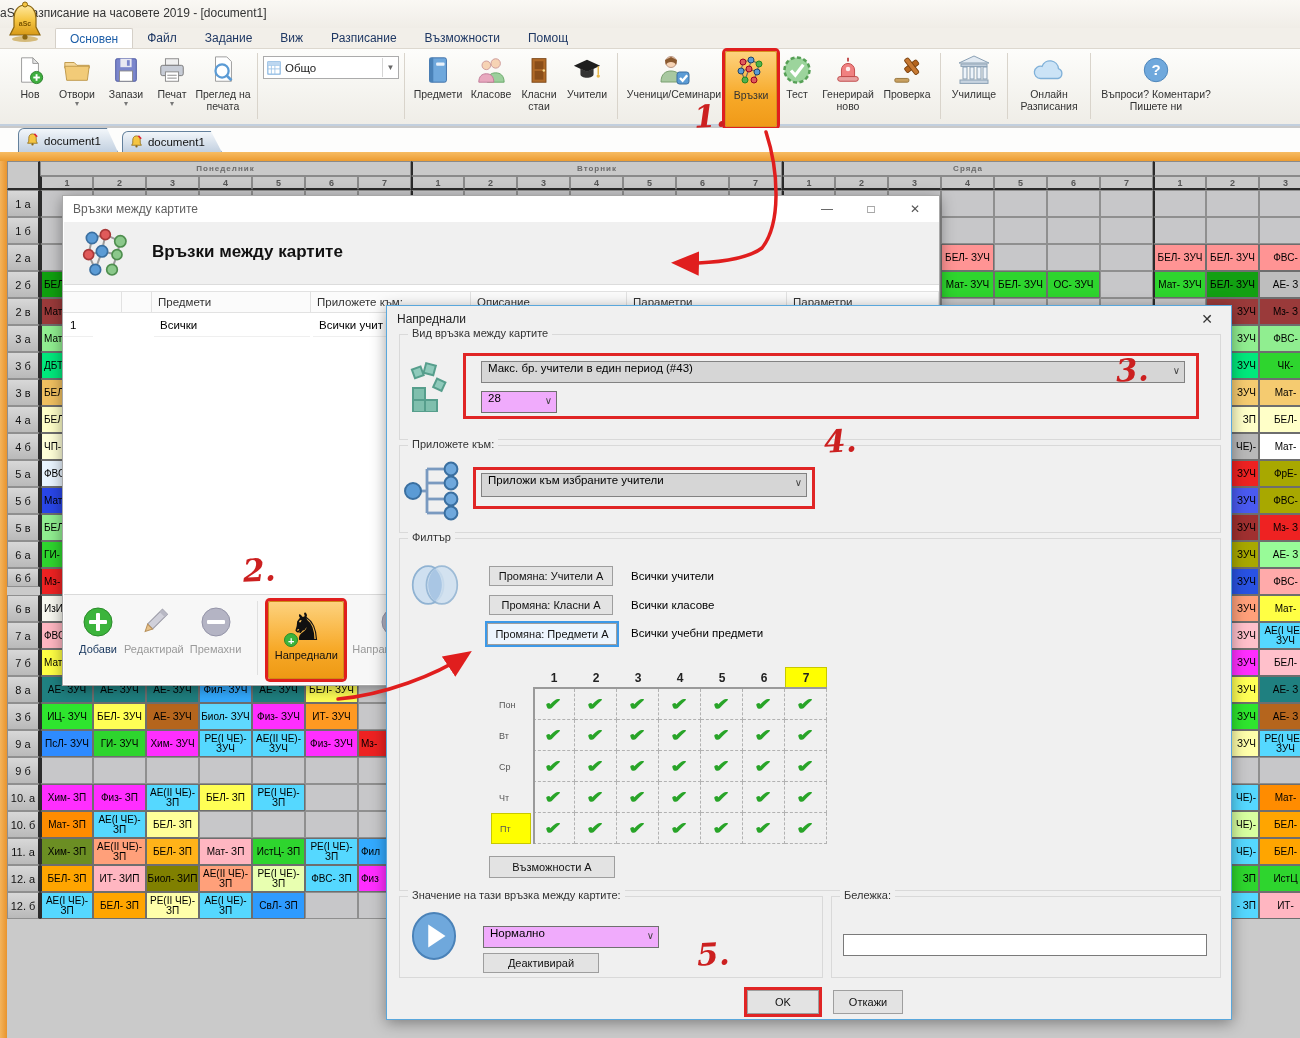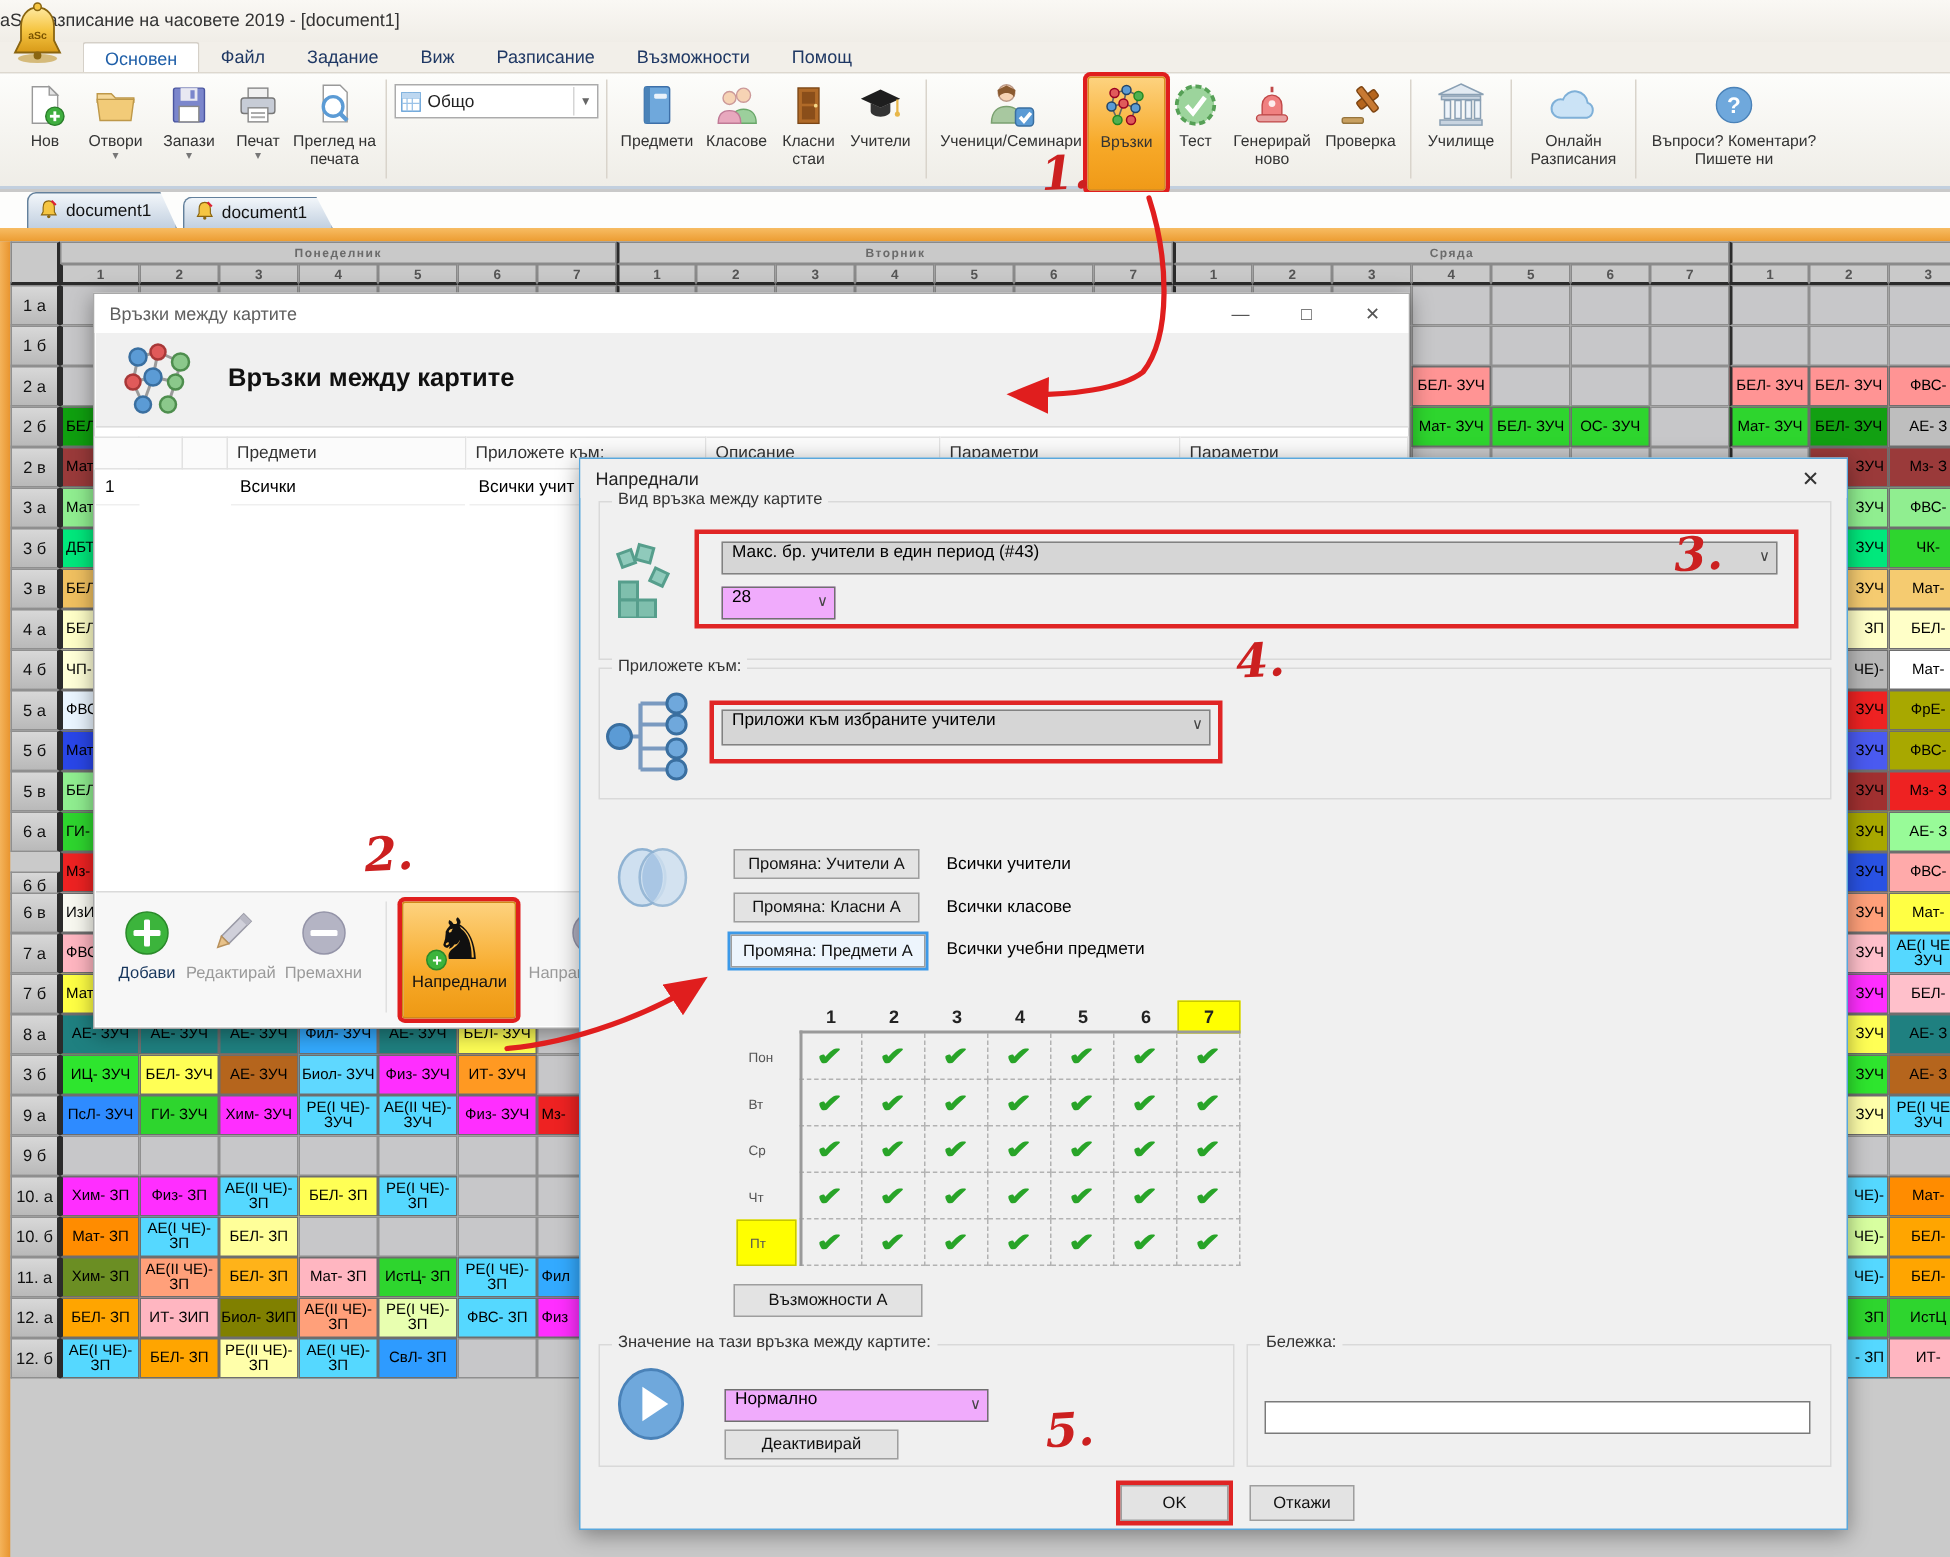--- a/index.html
+++ b/index.html
@@ -742,21 +742,21 @@
       <div class="gcell dayfirst" style="left: 775px; top: 380px; width: 53px; height: 27px;"></div>
       <div class="gcell" style="left: 828px; top: 380px; width: 53px; height: 27px;"></div>
       <div class="gcell" style="left: 881px; top: 380px; width: 53px; height: 27px;"></div>
       <div class="gcell" style="left: 934px; top: 380px; width: 53px; height: 27px;"></div>
       <div class="gcell" style="left: 987px; top: 380px; width: 53px; height: 27px;"></div>
       <div class="gcell" style="left: 1040px; top: 380px; width: 53px; height: 27px;"></div>
       <div class="gcell" style="left: 1093px; top: 380px; width: 53px; height: 27px;"></div>
       <div class="gcell dayfirst" style="left: 1146px; top: 380px; width: 53px; height: 27px;"></div>
       <div class="gcell filled ar" style="left: 1199px; top: 380px; width: 53px; height: 27px; background: rgb(168, 168, 0);">ЗУЧ</div>
       <div class="gcell filled" style="left: 1252px; top: 380px; width: 53px; height: 27px; background: rgb(152, 251, 152);">АЕ- З</div>
-      <div class="gcell rowlabel" style="left: 0px; top: 420px; width: 33px; height: 19px;">6 б</div>
+      <div class="gcell rowlabel" style="left: 0px; top: 407px; width: 33px; height: 19px;">6 б</div>
       <div class="gcell dayfirst filled al" style="left: 33px; top: 407px; width: 53px; height: 27px; background: rgb(238, 34, 34);">Мз-</div>
       <div class="gcell" style="left: 86px; top: 407px; width: 53px; height: 27px;"></div>
       <div class="gcell" style="left: 139px; top: 407px; width: 53px; height: 27px;"></div>
       <div class="gcell" style="left: 192px; top: 407px; width: 53px; height: 27px;"></div>
       <div class="gcell" style="left: 245px; top: 407px; width: 53px; height: 27px;"></div>
       <div class="gcell" style="left: 298px; top: 407px; width: 53px; height: 27px;"></div>
       <div class="gcell" style="left: 351px; top: 407px; width: 53px; height: 27px;"></div>
       <div class="gcell dayfirst" style="left: 404px; top: 407px; width: 53px; height: 27px;"></div>
       <div class="gcell" style="left: 457px; top: 407px; width: 53px; height: 27px;"></div>
       <div class="gcell" style="left: 510px; top: 407px; width: 53px; height: 27px;"></div>
@@ -1227,20 +1227,23 @@
         <circle cx="25" cy="19" r="3.2" fill="#6FA8DC" stroke="#3A6FA0"></circle>
         <circle cx="25" cy="26" r="3.2" fill="#6FA8DC" stroke="#3A6FA0"></circle>
       </svg>
     </div>
     <div class="redbox" style="left:86px;top:161px;width:342px;height:42px"></div>
     <div class="combo" style="left:94px;top:167px;width:326px;height:24px">
       <span>Приложи към избраните учители</span>
         <span class="chev">∨</span>
     </div>
 
+    <div class="groupbox" style="left:12px;top:232px;width:822px;height:353px">
+      <span class="glabel">Филтър</span>
+    </div>
     <div class="icon-abs" style="left:22px;top:255px">
       <svg width="52" height="48" viewBox="0 0 30 28">
         <ellipse cx="11" cy="14" rx="9" ry="11" fill="#CFE0F0" stroke="#8FB2D2"></ellipse>
         <ellipse cx="19" cy="14" rx="9" ry="11" fill="#CFE0F0" stroke="#8FB2D2" opacity=".85"></ellipse>
         <path d="M15 4.5c2.4 2.2 4 5.6 4 9.5s-1.6 7.3-4 9.5c-2.4-2.2-4-5.6-4-9.5s1.6-7.3 4-9.5z" fill="#A9C6E4"></path>
       </svg>
     </div>
     <div id="filterrows">
         <div class="btn" style="left: 102px; top: 260px; width: 124px; height: 20px;">Промяна: Учители А</div>
         <div class="fdesc" style="left: 244px; top: 264px;">Всички учители</div>

